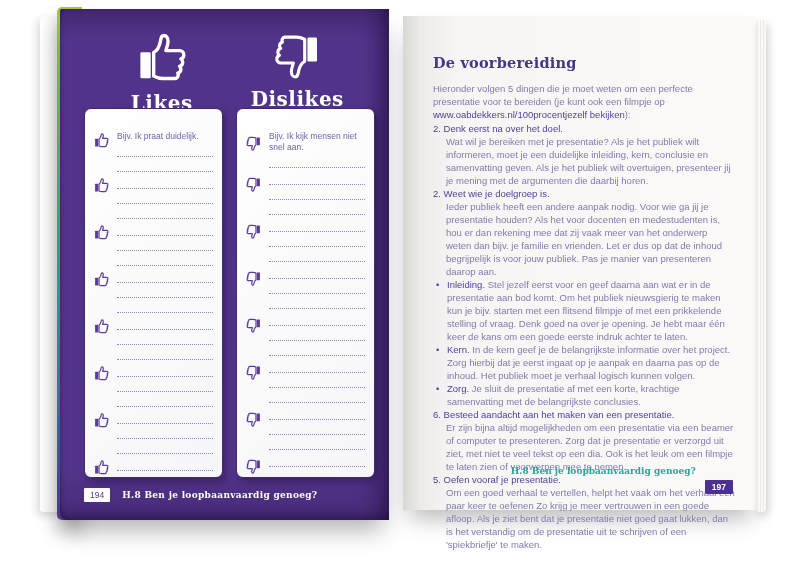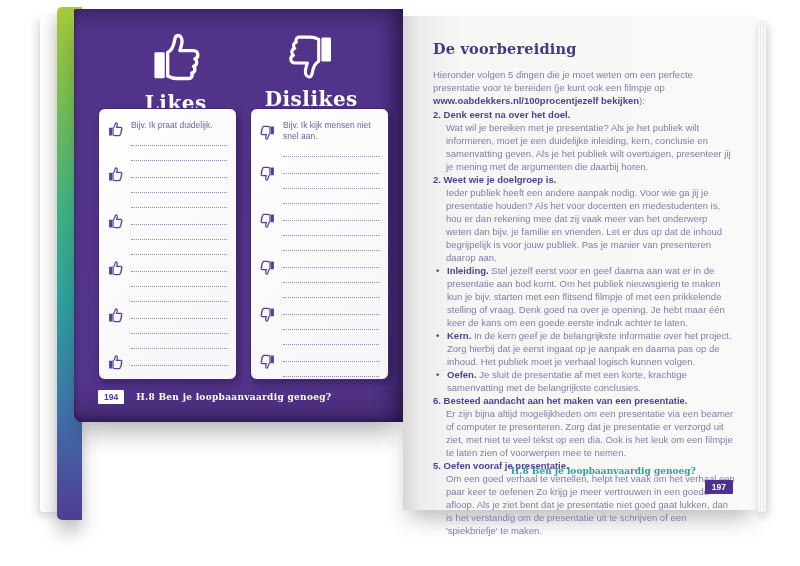--- a/index.html
+++ b/index.html
@@ -7,21 +7,21 @@
          font-family:"Liberation Sans",sans-serif;}
 
   
   .left-stack{position:absolute;left:40px;top:16px;width:42px;height:496px;
     background:linear-gradient(90deg,#ffffff 0%,#f3f2f0 70%,#e3e1de 100%);
     border-radius:4px 0 0 4px;box-shadow:-3px 4px 8px rgba(0,0,0,.15);}
   .cover-strip{position:absolute;left:57px;top:7px;width:25px;height:513px;
     border-radius:5px 0 0 5px;
     background:linear-gradient(180deg,#a6c939 0%,#79bf52 18%,#40b287 40%,#2ea19f 58%,#3f76ab 78%,#4a4f9d 92%,#4f3d95 100%);
     box-shadow:0 12px 18px rgba(0,0,0,.25);}
-  .left-page{position:absolute;left:74px;top:9px;width:329px;height:413px;
+  .left-page{position:absolute;left:60px;top:9px;width:329px;height:511px;
     background:linear-gradient(180deg,#452a75 0%,#52338a 6%,#53348b 90%,#482a77 100%);
     border-radius:2px 0 0 8px;
     box-shadow:inset -16px 0 20px -8px rgba(22,10,48,.6),
                inset 3px 0 5px -3px rgba(0,0,0,.35),
                inset 0 -10px 12px -8px rgba(0,0,0,.35),
                0 16px 24px -6px rgba(0,0,0,.30);}
   .right-page{position:absolute;left:403px;top:16px;width:354px;height:494px;
     background:linear-gradient(90deg,#d9d7d4 0%,#edecea 5%,#f7f6f4 16%,#fbfaf8 100%);
     border-radius:0 3px 3px 0;
     box-shadow:0 14px 22px -6px rgba(0,0,0,.28);}
@@ -30,44 +30,44 @@
     border-radius:0 4px 4px 0;box-shadow:2px 4px 8px rgba(0,0,0,.18);}
 
   
   .lp-header{display:flex;justify-content:space-between;padding:20px 34px 0 44px;}
   .lp-col{width:46%;text-align:center;color:#ffffff;}
   .lp-col .thumb{color:#ffffff;}
   .lp-label{margin-top:4px;font-family:"DejaVu Serif",serif;font-weight:600;
     font-size:20px;letter-spacing:.5px;color:#ffffff;}
   .cards-wrap{position:absolute;left:24px;right:14px;top:99px;bottom:42px;display:flex;gap:13px;}
   .card{flex:1;background:linear-gradient(135deg,#ffffff 0%,#f6f5f7 100%);
-    border:1.6px solid #44296f;border-radius:7px;padding:9px 9px 6px 8px;
+    border:1.6px solid #44296f;border-radius:7px;padding:20px 9px 6px 8px;
     box-shadow:3px 4px 7px rgba(20,8,45,.35);overflow:hidden;}
   .entry{display:flex;margin-bottom:2px;}
   .entry-icon{width:24px;flex:none;padding-top:3px;color:#5a3d99;}
   .entry-lines{flex:1;min-width:0;}
   .dotline{height:14px;border-bottom:1.6px dotted #9186bf;}
   .example-text{font-size:8.5px;line-height:11px;color:#6f63a8;padding-top:2px;}
   .thumb{display:inline-block;}
   .thumb.down{transform:rotate(180deg);}
 
   .lp-footer{position:absolute;left:0;right:0;bottom:18px;display:flex;align-items:center;
     gap:12px;padding-left:24px;}
-  .badge-light{background:#ffffff;color:#503a92;font-weight:bold;font-size:8.5px;
+  .badge-light{background:#ffffff;color:#503a92;font-weight:normal;font-size:8.5px;
     padding:2px 6px;border-radius:1px;}
   .chapter-left{color:#ffffff;font-family:"DejaVu Serif",serif;font-weight:600;
     font-size:9px;letter-spacing:.3px;}
 
   
-  .rp-content{position:absolute;left:30px;right:22px;top:24px;}
+  .rp-content{position:absolute;left:30px;right:22px;top:38px;}
   .rp-title{font-family:"DejaVu Serif",serif;font-weight:bold;font-size:14.5px;
     color:#453780;margin-bottom:11px;letter-spacing:.2px;}
   .rp-text{font-size:9.5px;line-height:13px;color:#837aad;}
   .rp-intro{margin-bottom:1px;}
-  .rp-intro b,.item-head,.lead,.dot{color:#4f3f99;font-weight:bold;}
+  .rp-intro b,.item-head,.lead,.dot{color:#4f3f99;font-weight:normal;}
   .item-body{padding-left:13px;}
   .bullet{position:relative;padding-left:13px;margin-left:1px;}
   .bullet .dot{position:absolute;left:2px;top:0;}
   .rp-footer{position:absolute;right:24px;bottom:16px;display:flex;align-items:center;gap:9px;}
   .chapter-right{color:#2ba39a;font-family:"DejaVu Serif",serif;font-weight:600;font-size:9px;}
   .badge-dark{background:#4c3192;color:#ffffff;font-weight:bold;font-size:8.5px;
     padding:2px 7px;border-radius:1px;margin-top:33px;}
 </style>
 </head>
 <body>
@@ -312,21 +312,21 @@
             <div class="item-head">2. Denk eerst na over het doel.</div>
             <div class="item-body">Wat wil je bereiken met je presentatie? Als je het publiek wilt informeren, moet je een duidelijke inleiding, kern, conclusie en samenvatting geven. Als je het publiek wilt overtuigen, presenteer jij je mening met de argumenten die daarbij horen.</div>
           </div>
           <div>
             <div class="item-head">2. Weet wie je doelgroep is.</div>
             <div class="item-body">Ieder publiek heeft een andere aanpak nodig. Voor wie ga jij je presentatie houden? Als het voor docenten en medestudenten is, hou er dan rekening mee dat zij vaak meer van het onderwerp weten dan bijv. je familie en vrienden. Let er dus op dat de inhoud begrijpelijk is voor jouw publiek. Pas je manier van presenteren daarop aan.</div>
           </div>
           <div>
             <div class="bullet"><span class="dot">•</span><span class="lead">Inleiding.</span> <span>Stel jezelf eerst voor en geef daarna aan wat er in de presentatie aan bod komt. Om het publiek nieuwsgierig te maken kun je bijv. starten met een flitsend filmpje of met een prikkelende stelling of vraag. Denk goed na over je opening. Je hebt maar één keer de kans om een goede eerste indruk achter te laten.</span></div>
             <div class="bullet"><span class="dot">•</span><span class="lead">Kern.</span> <span>In de kern geef je de belangrijkste informatie over het project. Zorg hierbij dat je eerst ingaat op je aanpak en daarna pas op de inhoud. Het publiek moet je verhaal logisch kunnen volgen.</span></div>
-            <div class="bullet"><span class="dot">•</span><span class="lead">Oefen.</span> <span>Je sluit de presentatie af met een korte, krachtige samenvatting met de belangrijkste conclusies.</span></div>
+            <div class="bullet"><span class="dot">•</span><span class="lead">Zorg.</span> <span>Je sluit de presentatie af met een korte, krachtige samenvatting met de belangrijkste conclusies.</span></div>
           </div>
           <div>
             <div class="item-head">6. Besteed aandacht aan het maken van een presentatie.</div>
             <div class="item-body">Er zijn bijna altijd mogelijkheden om een presentatie via een beamer of computer te presenteren. Zorg dat je presentatie er verzorgd uit ziet, met niet te veel tekst op een dia. Ook is het leuk om een filmpje te laten zien of voorwerpen mee te nemen.</div>
           </div>
           <div>
             <div class="item-head">5. Oefen vooraf je presentatie.</div>
             <div class="item-body">Om een goed verhaal te vertellen, helpt het vaak om het verhaal een paar keer te oefenen Zo krijg je meer vertrouwen in een goede afloop. Als je ziet bent dat je presentatie niet goed gaat lukken, dan is het verstandig om de presentatie uit te schrijven of een 'spiekbriefje' te maken.</div>
           </div>
         </div>

